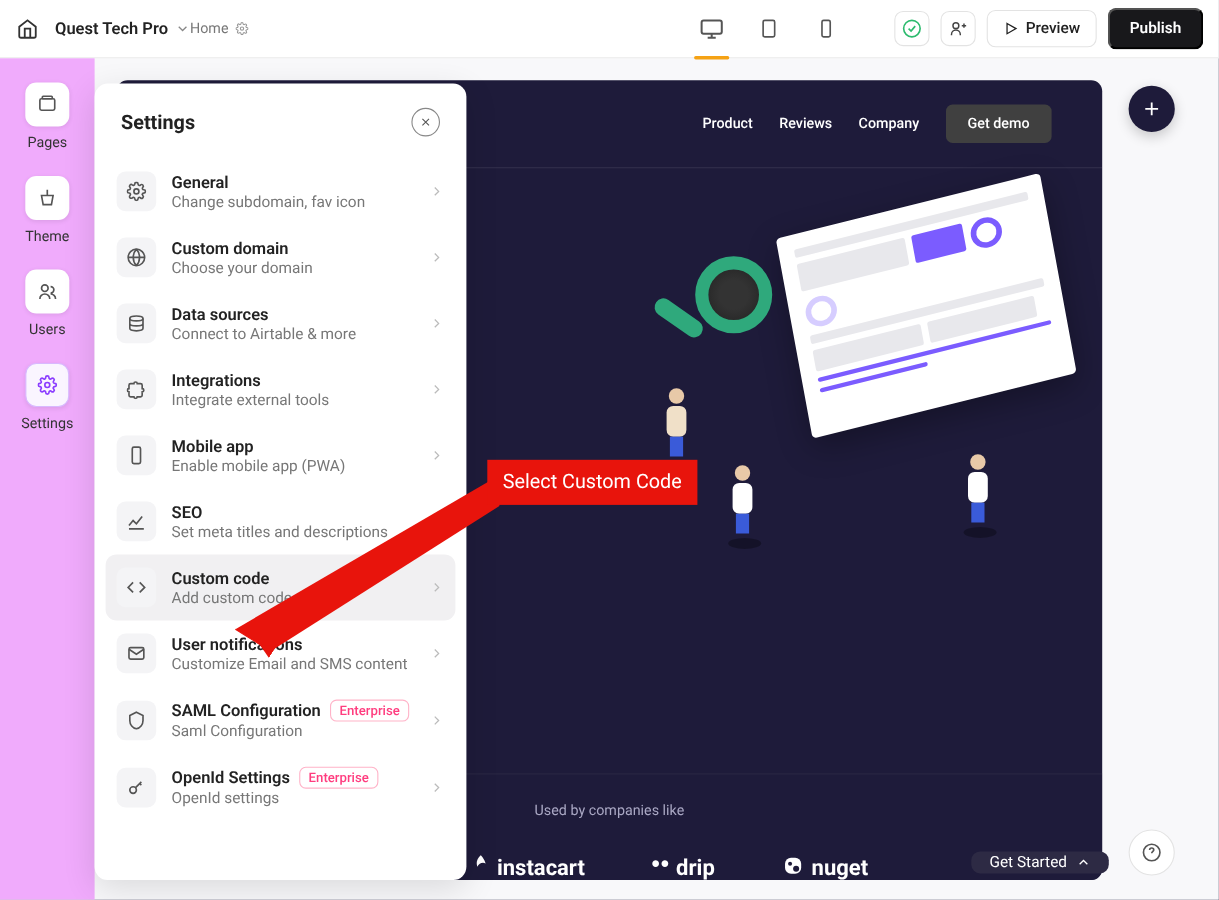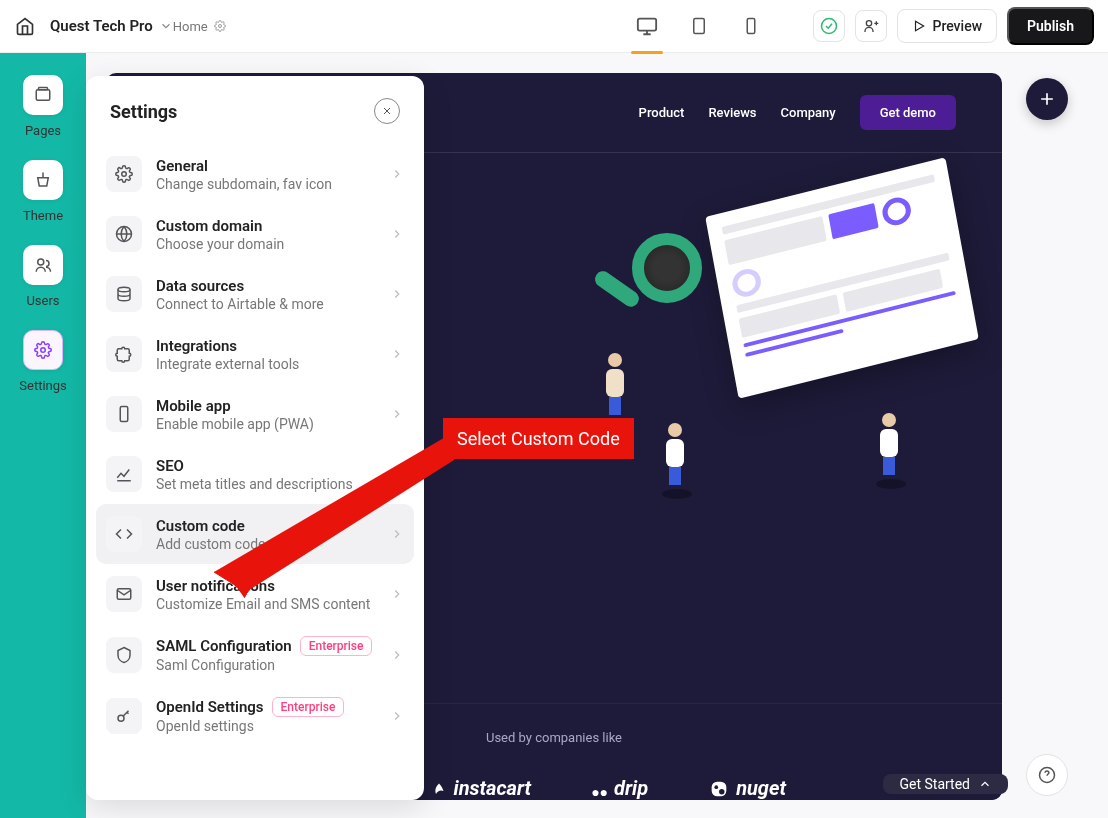--- a/index.html
+++ b/index.html
@@ -14,30 +14,30 @@
   .device-group { display:flex; gap:16px; margin-left:auto; align-items:center; }
   .device-btn { width:36px; height:36px; display:flex; align-items:center; justify-content:center; color:#555; border-radius:6px; position:relative; }
   .device-btn.active::after { content:""; position:absolute; bottom:-10px; left:2px; right:2px; height:3px; background:#f5a214; border-radius:2px; }
   .right-tools { display:flex; gap:10px; align-items:center; margin-left:30px; }
   .circle-btn { width:32px; height:32px; border:1px solid #e3e3e3; border-radius:8px; display:flex; align-items:center; justify-content:center; color:#444; }
   .circle-btn.green { color:#2dbb6e; }
   .preview-btn { height:34px; padding:0 14px; border:1px solid #e3e3e3; border-radius:8px; background:#fff; display:flex; align-items:center; gap:6px; font-size:14px; font-weight:500; color:#222; }
   .publish-btn { height:38px; padding:0 18px; border-radius:8px; background:#18181b; color:#fff; font-size:14px; font-weight:600; display:flex; align-items:center; }
   
   
-  .leftrail { position:absolute; top:53px; left:0; width:86px; bottom:0; background:#14b8a6; display:flex; flex-direction:column; align-items:center; gap:22px; padding-top:22px; }
+  .leftrail { position:absolute; top:53px; left:0; width:86px; bottom:0; background:#f0abfc; display:flex; flex-direction:column; align-items:center; gap:22px; padding-top:22px; }
   .rail-item { display:flex; flex-direction:column; align-items:center; gap:8px; font-size:13px; color:#333; }
   .rail-box { width:40px; height:40px; border-radius:10px; background:#fff; box-shadow:0 1px 4px rgba(0,0,0,.08); display:flex; align-items:center; justify-content:center; color:#555; }
   .rail-item.active .rail-box { border:1px solid #d9b8ff; background:#faf5ff; color:#8b3dff; }
   
   
   .canvas-wrap { position:absolute; top:73px; left:106px; right:106px; bottom:18px; background:#1e1b3a; border-radius:10px; overflow:hidden; }
   .site-nav { height:80px; display:flex; align-items:center; justify-content:flex-end; padding:0 46px; gap:24px; border-bottom:1px solid rgba(255,255,255,.1); }
   .nav-link { color:#fff; font-size:13px; font-weight:500; }
-  .demo-btn { background:#4c1d95; color:#fff; padding:10px 20px; border-radius:6px; font-size:13px; font-weight:500; }
+  .demo-btn { background:#404040; color:#fff; padding:10px 20px; border-radius:6px; font-size:13px; font-weight:500; }
   .hero { position:relative; height:550px; }
   .hero-txt { position:absolute; left:0; top:100px; }
   .hero-line1 { font-size:34px; font-weight:700; color:#f08a4b; }
   .hero-line2 { font-size:30px; font-weight:700; color:#3ec28f; margin-top:40px; }
   .hero-line3 { font-size:30px; font-weight:700; color:#3ec28f; margin-top:4px; }
   .hero-img { position:absolute; right:40px; top:10px; width:370px; height:340px; }
   .monitor { position:absolute; top:20px; right:0; width:240px; height:190px; background:#fff; transform:skewY(-14deg) skewX(10deg); border-radius:4px; box-shadow:0 10px 30px rgba(0,0,0,.3); display:flex; flex-wrap:wrap; gap:6px; padding:14px; align-content:flex-start; }
   .monitor .blk { background:#e8e8ec; border-radius:2px; }
   .monitor .purple { background:#7b5cff; }
   .ring { width:28px; height:28px; border:5px solid #7b5cff; border-radius:50%; background:transparent; }
@@ -46,21 +46,21 @@
   .mag-glass { width:70px; height:70px; border:12px solid #2fa97c; border-radius:50%; background:radial-gradient(circle, #333 40%, #222 100%); position:absolute; right:0; top:0; }
   .mag-handle { width:50px; height:16px; background:#2fa97c; position:absolute; left:-10px; top:48px; transform:rotate(35deg); border-radius:8px; }
   .person { position:absolute; width:26px; height:60px; }
   .person .head { width:14px; height:14px; border-radius:50%; background:#e8c9a8; margin:0 auto; }
   .person .body { width:18px; height:28px; border-radius:6px; margin:2px auto 0; }
   .person .legs { width:12px; height:18px; background:#3a5bd9; margin:0 auto; }
   .person .shadow { width:30px; height:10px; background:rgba(0,0,0,.3); border-radius:50%; margin:4px auto 0; }
   .companies { background:#1e1b3a; padding:26px 0 36px; text-align:center; border-top:1px solid rgba(255,255,255,.05); }
   .comp-label { color:#aaa8c4; font-size:13px; margin-bottom:28px; }
   .logos { display:flex; justify-content:center; gap:60px; align-items:center; }
-  .logo { color:#fff; font-weight:700; font-size:20px; display:flex; align-items:flex-end; gap:6px;font-style:italic; }
+  .logo { color:#fff; font-weight:700; font-size:20px; display:flex; align-items:flex-start; gap:6px; }
   .logo.ibm { font-family:serif; letter-spacing:-1px; font-size:26px; text-shadow:0 0 0 #fff; background:repeating-linear-gradient(#fff,#fff 2px,transparent 2px,transparent 4px); -webkit-background-clip:text; color:transparent; }
   
   
   .settings-panel { position:absolute; top:76px; left:86px; width:338px; height:724px; background:#fff; border-radius:12px; box-shadow:0 8px 30px rgba(0,0,0,.12); overflow:hidden; display:flex; flex-direction:column; }
   .sp-head { padding:22px 24px 14px; display:flex; align-items:center; justify-content:space-between; }
   .sp-title { font-size:18px; font-weight:700; color:#222; }
   .sp-close { width:26px; height:26px; border:1px solid #888; border-radius:50%; display:flex; align-items:center; justify-content:center; color:#555; }
   .sp-list { flex:1; overflow-y:auto; padding:6px 10px 16px; }
   .sp-list::-webkit-scrollbar { width:8px; }
   .sp-list::-webkit-scrollbar-thumb { background:#c9c9ce; border-radius:4px; }

